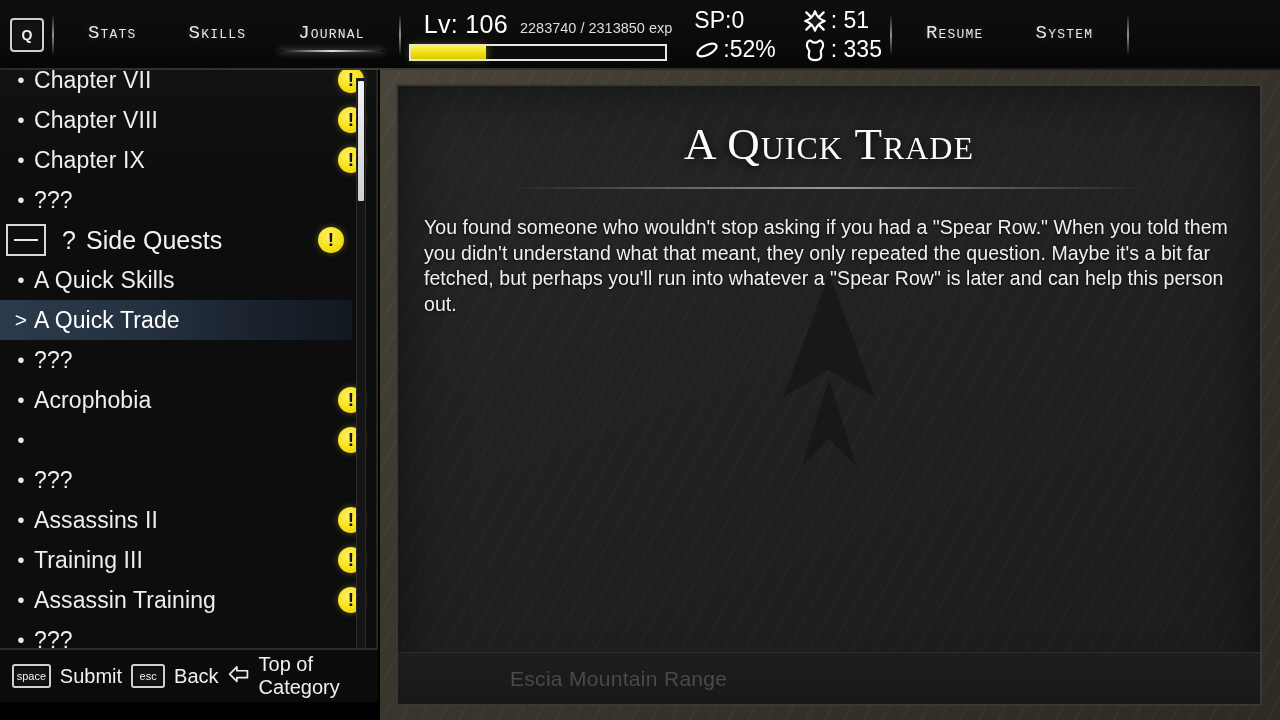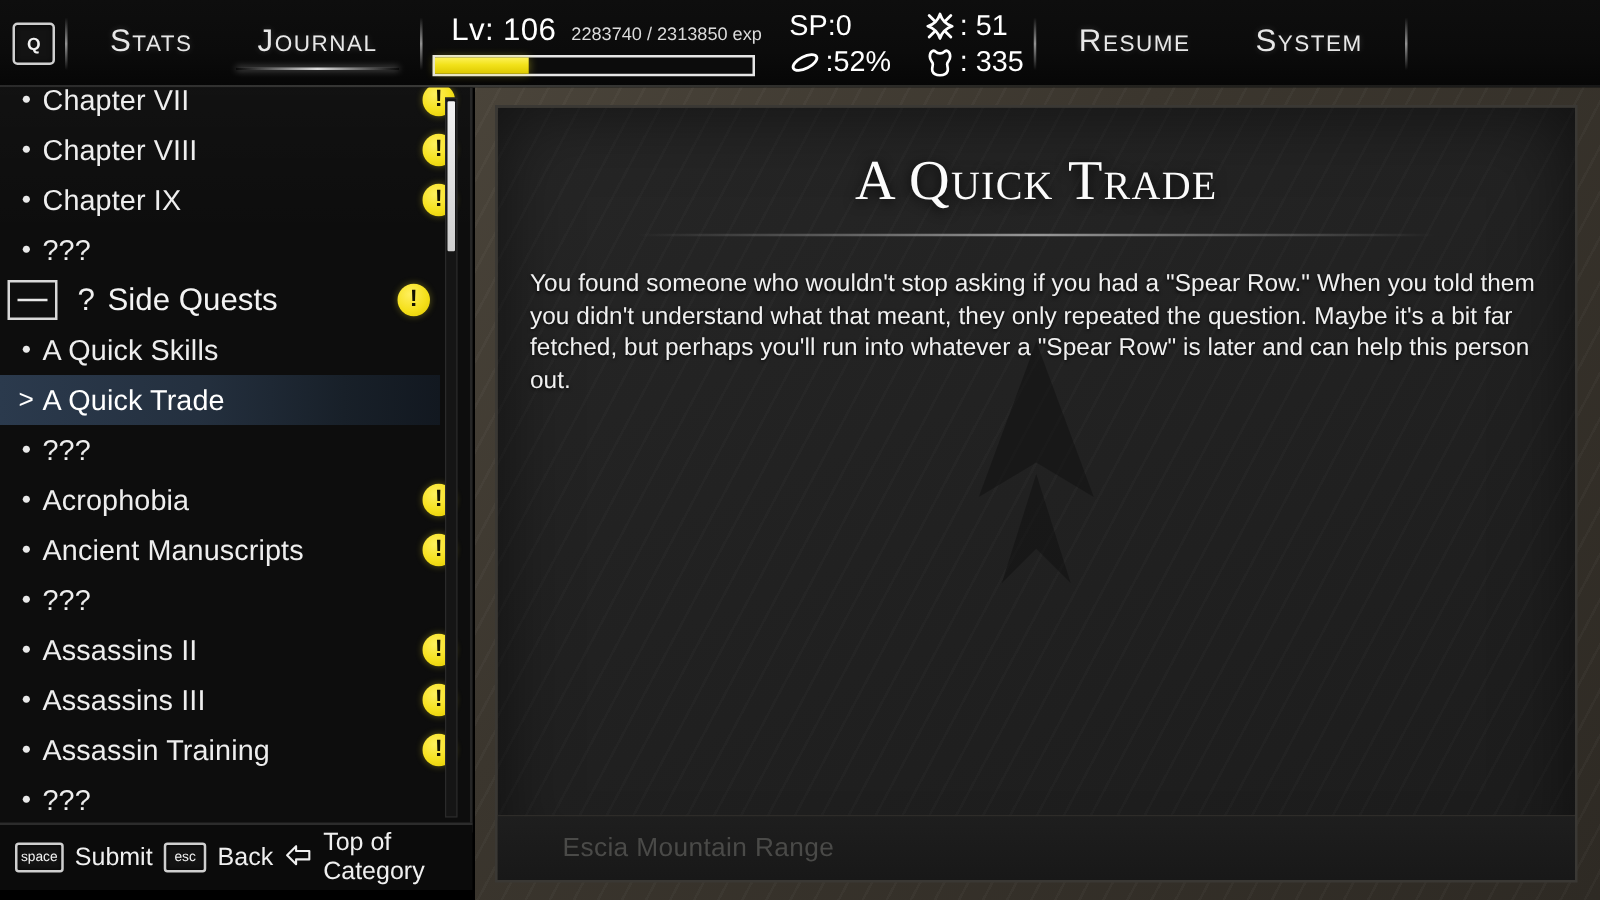--- a/index.html
+++ b/index.html
@@ -31,22 +31,22 @@
   .kc-q { margin-left:10px; }
 
   .vdiv {
     width:2px; height:42px; margin:0 8px;
     background:linear-gradient(180deg,rgba(255,255,255,0),rgba(190,190,190,.75),rgba(255,255,255,0));
   }
 
   .navtabs { display:flex; align-items:center; }
   .tab {
     position:relative;
-    font-family:Liberation Sans, sans-serif;
-    font-variant:small-caps; font-size:25px; letter-spacing:1.2px;
+    font-family:Liberation Mono, monospace;
+    font-variant:small-caps; font-size:19px; letter-spacing:1.2px;
     color:#e8e8e8; padding:4px 26px 8px 26px;
     text-shadow:0 0 6px rgba(255,255,255,.18);
   }
   .tab.active:after{
     content:""; position:absolute; left:6%; right:6%; bottom:0px; height:2px;
     background:linear-gradient(90deg,rgba(255,255,255,0),rgba(235,235,235,.95),rgba(255,255,255,0));
     box-shadow:0 0 6px rgba(255,255,255,.5);
   }
 
   
@@ -128,21 +128,21 @@
     background:#151515; border:1px solid #2a2a2a;
   }
   .scrollthumb {
     position:absolute; left:1px; top:2px; width:6px; height:120px;
     background:linear-gradient(180deg,#f2f2f2,#cfcfcf);
     border-radius:1px;
   }
 
   
   .footer {
-    position:absolute; left:0; bottom:8px; width:378px; height:54px;
+    position:absolute; left:0; bottom:18px; width:378px; height:54px;
     background:#0b0b0b; border-top:2px solid #2c2c2c;
     display:flex; align-items:center; gap:9px; padding-left:12px;
   }
   .keycap.sm {
     min-width:34px; height:24px; padding:0 5px;
     font-size:11px; border-width:2px; border-radius:3px;
   }
   .hintlabel { color:#f0f0f0; font-size:20px; }
   .arrow-left { width:26px; height:24px; display:inline-block; }
 
@@ -181,36 +181,37 @@
   }
   .qbody {
     position:relative; margin:26px 26px 0 26px;
     color:#f0f0f0; font-size:19.5px; line-height:25.5px; letter-spacing:.05px;
     text-shadow:0 1px 3px rgba(0,0,0,.85);
   }
   .locbar {
     position:absolute; left:0; right:0; bottom:0; height:52px;
     background:linear-gradient(180deg,#1e1e1e,#181818);
     border-top:1px solid #2e2c29;
-    display:flex; align-items:center; padding-left:52px;
+    display:flex; align-items:center; padding-left:112px;
   }
   .locbar .loc { color:#4a4a48; font-size:21px; letter-spacing:.3px; }
 </style>
 </head>
 <body>
 
 <div class="screen">
 
   <div class="topbar">
 
     <div class="keycap big kc-q">Q</div>
     <div class="vdiv"></div>
 
     <div class="navtabs">
       <div class="tab">Stats</div>
+      <div class="tab">Skills</div>
       <div class="tab active">Journal</div>
     </div>
 
     <div class="vdiv"></div>
 
     <div class="statwrap">
       <div class="statcol">
         <div class="lvrow">
           <span class="lv">Lv: 106</span>
           <span class="exp">2283740 / 2313850 exp</span>
@@ -318,39 +319,38 @@
         </div>
         <div class="qrow">
           <span class="bullet">•</span>
           <span class="qlabel">Acrophobia</span>
           <span class="alert" style="position: absolute; left: 328px;">
             <span>!</span>
           </span>
         </div>
         <div class="qrow">
           <span class="bullet">•</span>
-          <span class="qlabel">Ancient Manuscripts</span>
           <span class="alert" style="position: absolute; left: 328px;">
             <span>!</span>
           </span>
         </div>
         <div class="qrow">
           <span class="bullet">•</span>
           <span class="qlabel">???</span>
         </div>
         <div class="qrow">
           <span class="bullet">•</span>
           <span class="qlabel">Assassins II</span>
           <span class="alert" style="position: absolute; left: 328px;">
             <span>!</span>
           </span>
         </div>
         <div class="qrow">
           <span class="bullet">•</span>
-          <span class="qlabel">Assassins III</span>
+          <span class="qlabel">Training III</span>
           <span class="alert" style="position: absolute; left: 328px;">
             <span>!</span>
           </span>
         </div>
         <div class="qrow">
           <span class="bullet">•</span>
           <span class="qlabel">Assassin Training</span>
           <span class="alert" style="position: absolute; left: 328px;">
             <span>!</span>
           </span>

